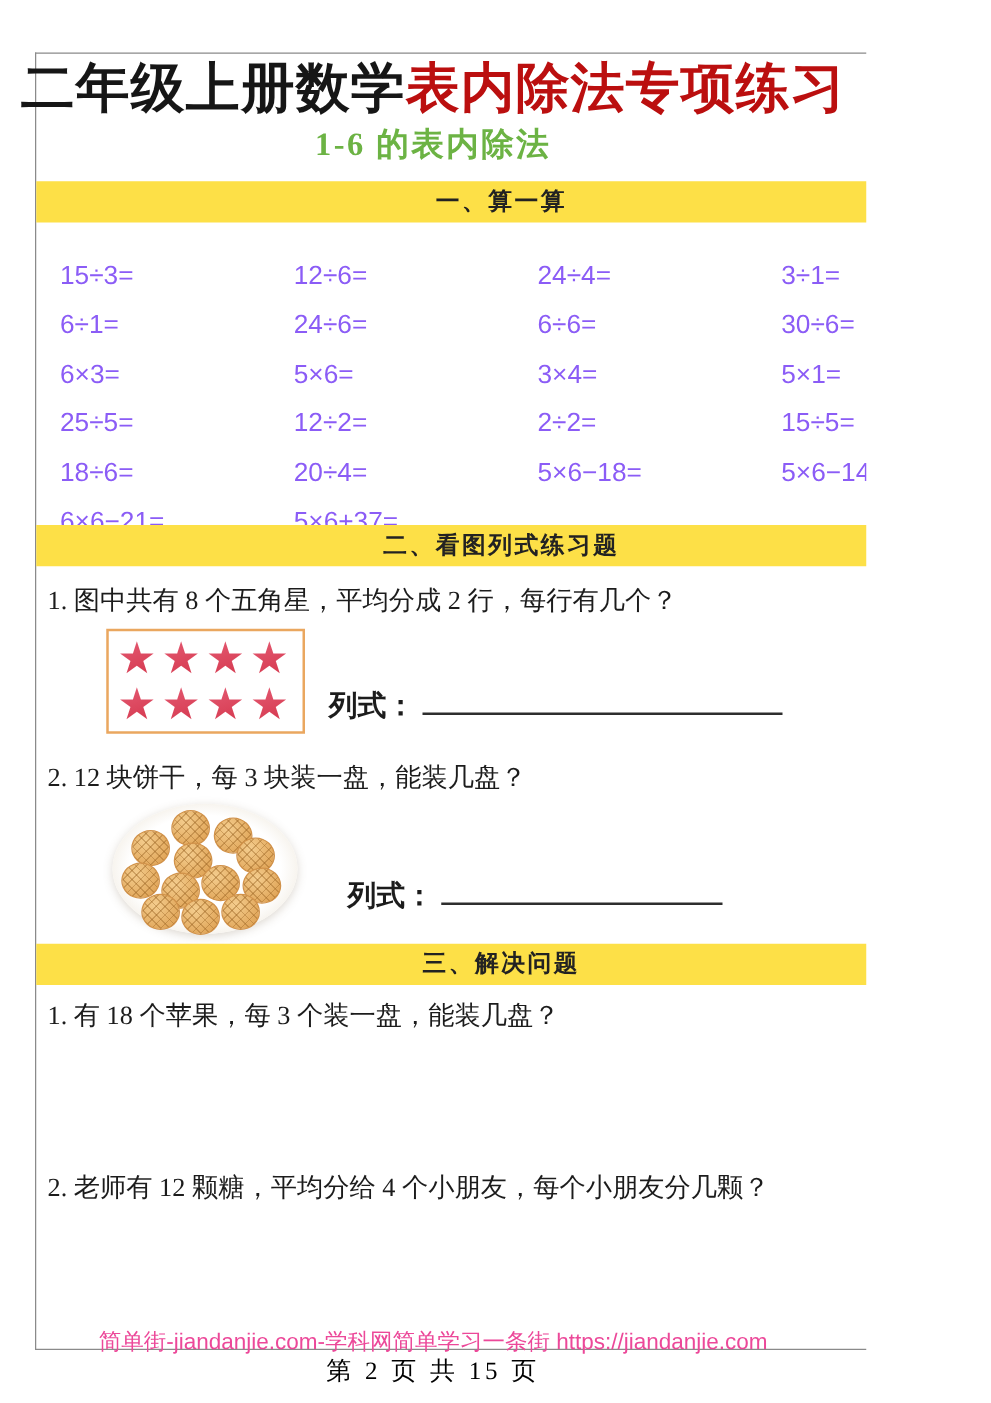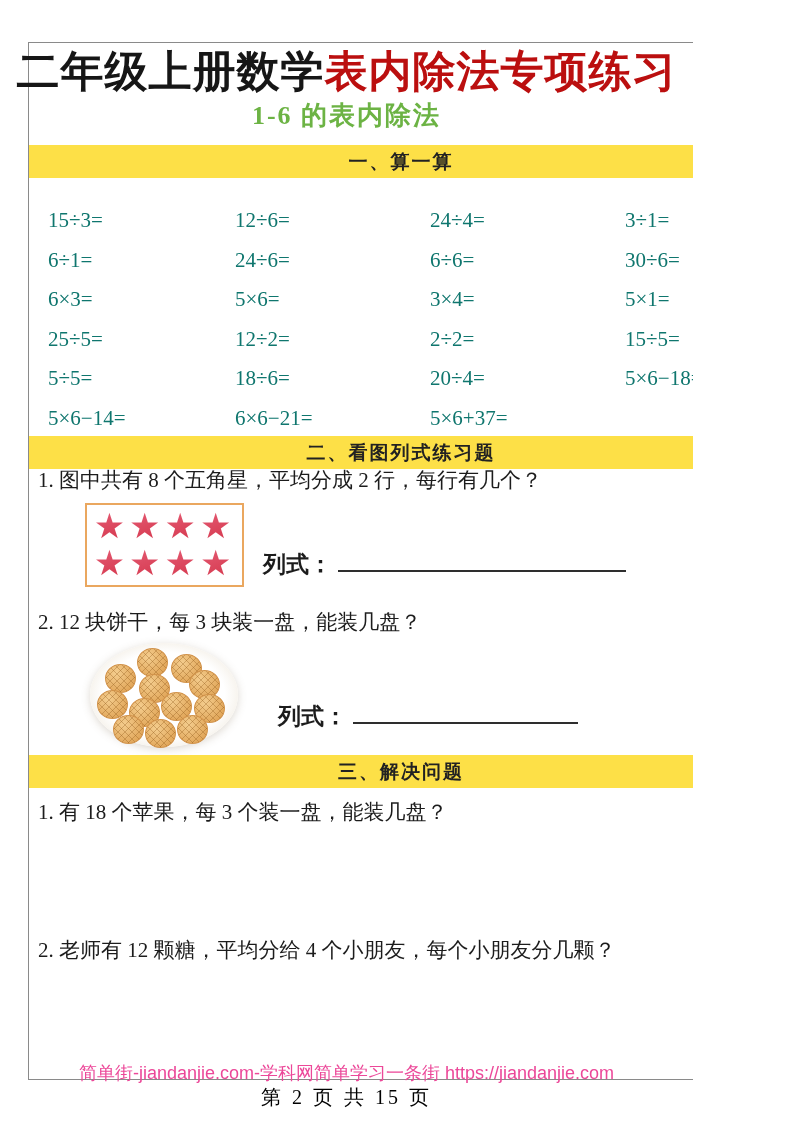--- a/index.html
+++ b/index.html
@@ -30,32 +30,32 @@
     text-align:center;font-size:26px;line-height:32px;
     font-weight:bold;color:#6cb344;letter-spacing:2px;
   }
   .banner{
     position:absolute;left:29px;width:732px;height:33px;
     background:#fde047;
     font-size:19px;line-height:33px;font-weight:bold;color:#222;
     padding-left:12px;box-sizing:border-box;letter-spacing:2px;text-align:center;
   }
   .banner1{top:145px;}
-  .banner2{top:436px;}
+  .banner2{top:420px;}
   .banner3{top:755px;}
   .calc-grid{
     position:absolute;left:48px;top:183px;width:700px;
     display:grid;
     grid-template-columns:187px 195px 195px 1fr;
     grid-auto-rows:39.5px;
     align-items:center;
   }
   .prob{
-    font-size:21px;color:#0f766e;white-space:nowrap;
-    font-family:Liberation Serif, serif;
+    font-size:21px;color:#8b5cf6;white-space:nowrap;
+    font-family:Liberation Sans, sans-serif;
     margin-top:36px;
   }
   .question{
     position:absolute;left:38px;right:34px;
     font-size:21px;line-height:28px;color:#1c1c1c;white-space:nowrap;
   }
   .q1{top:466px;}
   .q2{top:608px;}
   .q3{top:798px;}
   .q4{top:936px;}
@@ -142,21 +142,20 @@
     <span class="prob">6÷6=</span>
     <span class="prob">30÷6=</span>
     <span class="prob">6×3=</span>
     <span class="prob">5×6=</span>
     <span class="prob">3×4=</span>
     <span class="prob">5×1=</span>
     <span class="prob">25÷5=</span>
     <span class="prob">12÷2=</span>
     <span class="prob">2÷2=</span>
     <span class="prob">15÷5=</span>
-    <span class="prob">5÷5=</span>
     <span class="prob">18÷6=</span>
     <span class="prob">20÷4=</span>
     <span class="prob">5×6−18=</span>
     <span class="prob">5×6−14=</span>
     <span class="prob">6×6−21=</span>
     <span class="prob">5×6+37=</span>
   </div>
 
   <div class="banner banner2">二、看图列式练习题</div>
 

